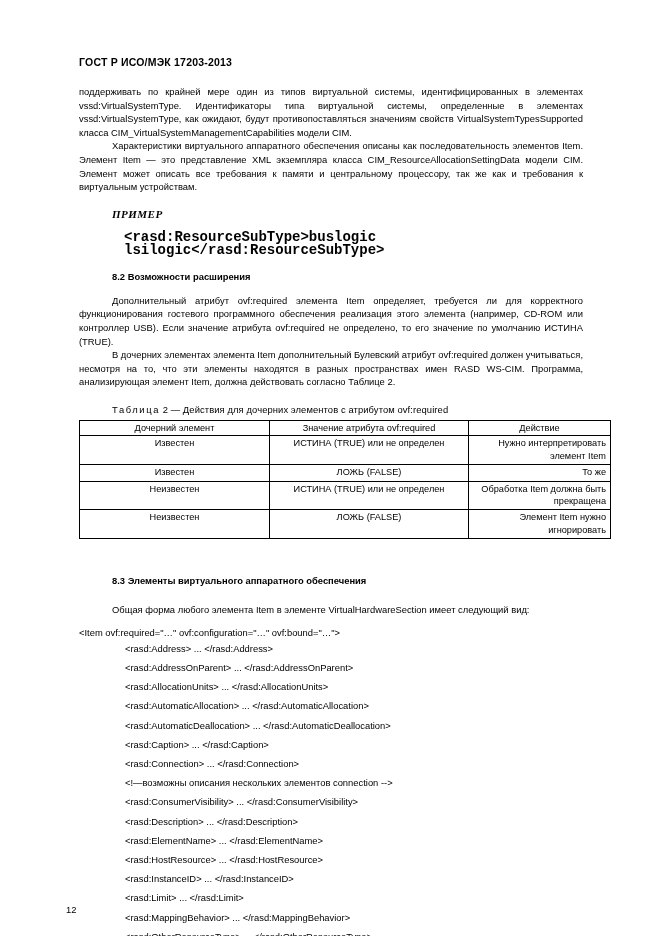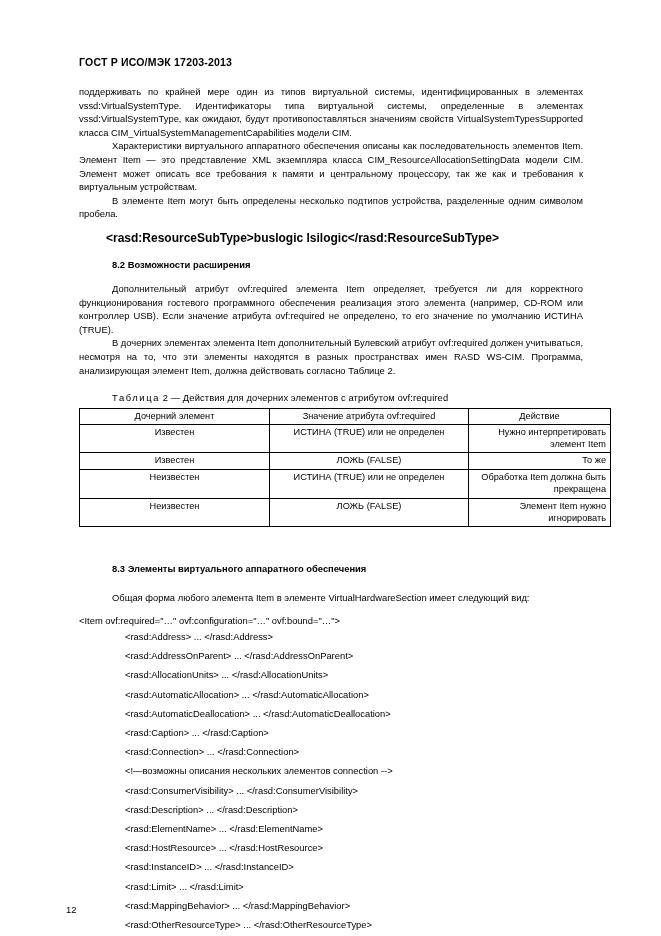--- a/index.html
+++ b/index.html
@@ -55,24 +55,25 @@
     margin-top: 14px;
     margin-left: 33px;
     font-family: "Liberation Serif", serif;
     font-style: italic;
     font-weight: bold;
     font-size: 11px;
     letter-spacing: 0.5px;
   }
   .example-code {
     margin-top: 11px;
-    margin-left: 27px;
-    font-size: 12px;
-    font-weight: bold;
-    line-height: 13px;
+    margin-left: 45px;
+    font-size: 14px;
+    font-weight: bold;
+    line-height: 13px;
+    font-family: Liberation Mono, monospace;
   }
 
   
   .section-heading {
     margin-top: 13px;
     margin-left: 33px;
     font-size: 9.4px;
     font-weight: bold;
     line-height: 13px;
   }
@@ -150,22 +151,22 @@
 
 <div class="page">
   <div class="content">
 
     <div class="doc-header">ГОСТ Р ИСО/МЭК 17203-2013</div>
 
     <p class="para para-first">поддерживать по крайней мере один из типов виртуальной системы, идентифицированных в элементах vssd:VirtualSystemType. Идентификаторы типа виртуальной системы, определенные в элементах vssd:VirtualSystemType, как ожидают, будут противопоставляться значениям свойств VirtualSystemTypesSupported класса CIM_VirtualSystemManagementCapabilities модели CIM.</p>
 
     <p class="para para-indent">Характеристики виртуального аппаратного обеспечения описаны как последовательность элементов Item. Элемент Item — это представление XML экземпляра класса CIM_ResourceAllocationSettingData модели CIM. Элемент может описать все требования к памяти и центральному процессору, так же как и требования к виртуальным устройствам.</p>
 
-    <p class="para para-indent">В элементе Item могут быть определены несколько подтипов устройства, разделенные одним символом пробела.</p>
-
+
+    <div class="example-label">ПРИМЕР</div>
 
     <div class="example-code">&lt;rasd:ResourceSubType&gt;buslogic lsilogic&lt;/rasd:ResourceSubType&gt;</div>
 
     <div class="section-heading">8.2 Возможности расширения</div>
 
     <p class="para para-indent" style="margin-top:11px;">Дополнительный атрибут ovf:required элемента Item определяет, требуется ли для корректного функционирования гостевого программного обеспечения реализация этого элемента (например, CD-ROM или контроллер USB). Если значение атрибута ovf:required не  определено, то его значение по умолчанию ИСТИНА (TRUE).</p>
 
     <p class="para para-indent">В дочерних элементах элемента Item дополнительный Булевский атрибут ovf:required должен учитываться, несмотря на то, что эти элементы находятся в разных пространствах имен RASD WS-CIM. Программа, анализирующая элемент Item, должна действовать согласно Таблице 2.</p>
 
     <div class="table-caption">

